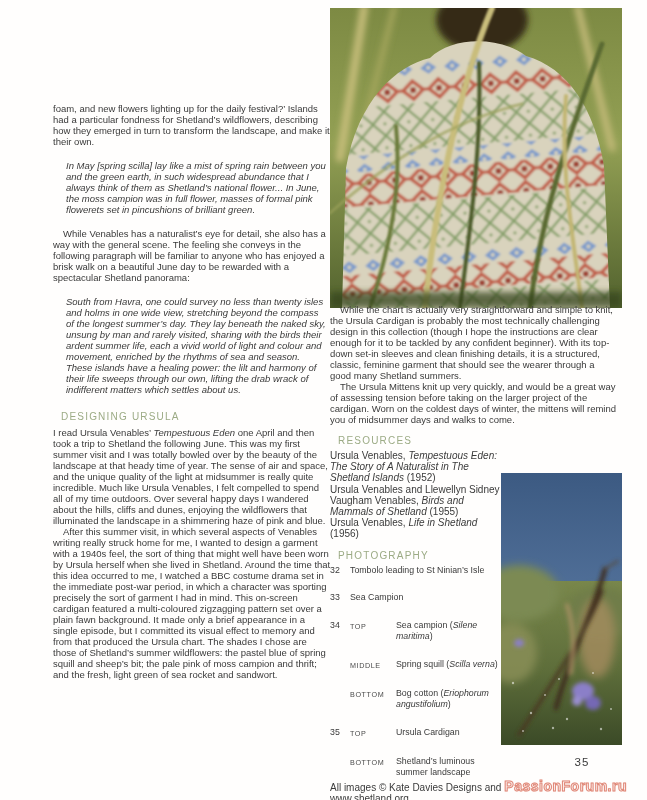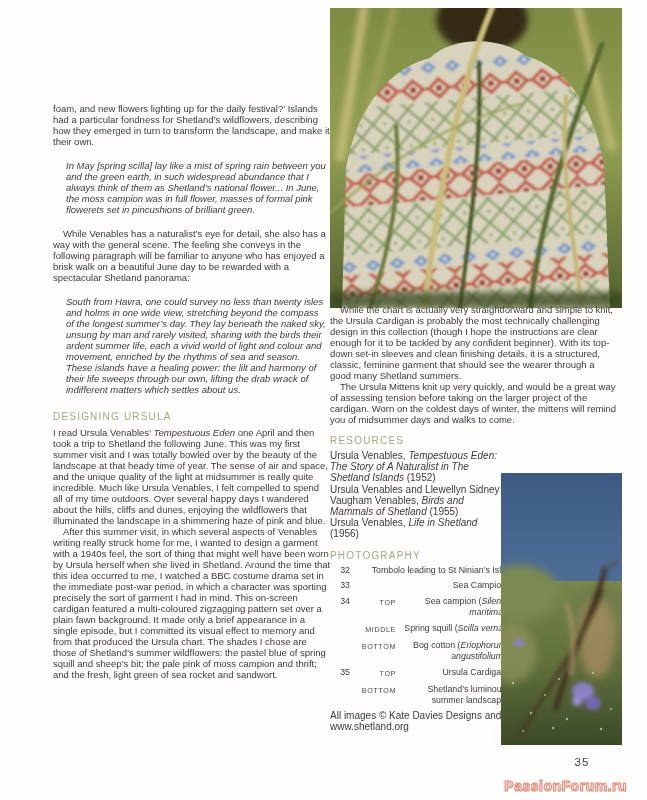--- a/index.html
+++ b/index.html
@@ -10,28 +10,28 @@
   }
   .col { position:absolute; font-size:9.5px; line-height:11px; }
   .col.left  { left:53px;  top:103px; width:278px; }
   .col.right { left:330px; top:304px; width:288px; }
   .col p { margin:0; }
   p.body { text-align:left; }
   p.indent { text-indent:10px; }
   p.quote { margin:13px 4px 13px 13px; font-style:italic; }
   .it { font-style:italic; }
   h3.shead {
-    margin:16px 0 5px 0; font-size:10px; font-weight:400;
+    margin:16px 0 5px 8px; font-size:10px; font-weight:400;
     letter-spacing:1.2px; color:var(--accent,#9cab85);
   }
   .col.right h3.shead { margin-top:10px; margin-bottom:4px; }
   .narrow { width:176px; font-size:10px; line-height:11.2px; }
   .plist {
     display:grid; grid-template-columns:20px 46px 1fr;
-    width:176px; font-size:8.8px; line-height:11.5px; row-gap:4px;text-align:right;
+    width:176px; font-size:8.8px; line-height:11.5px; row-gap:16px;
   }
   .pnum { }
   .plabel { font-size:7.2px; letter-spacing:0.6px; color:#4a4a4a; padding-top:1.5px; }
   .pdesc { }
   .credit { margin-top:3px !important; }
   figure.photo { position:absolute; margin:0; padding:0; line-height:0; }
   figure.photo.top    { left:330px; top:8px;   width:292px; height:300px; }
   figure.photo.bottom { left:501px; top:473px; width:121px; height:272px; }
   .pagenum {
     position:absolute; left:560px; top:756px; width:44px; text-align:center;

